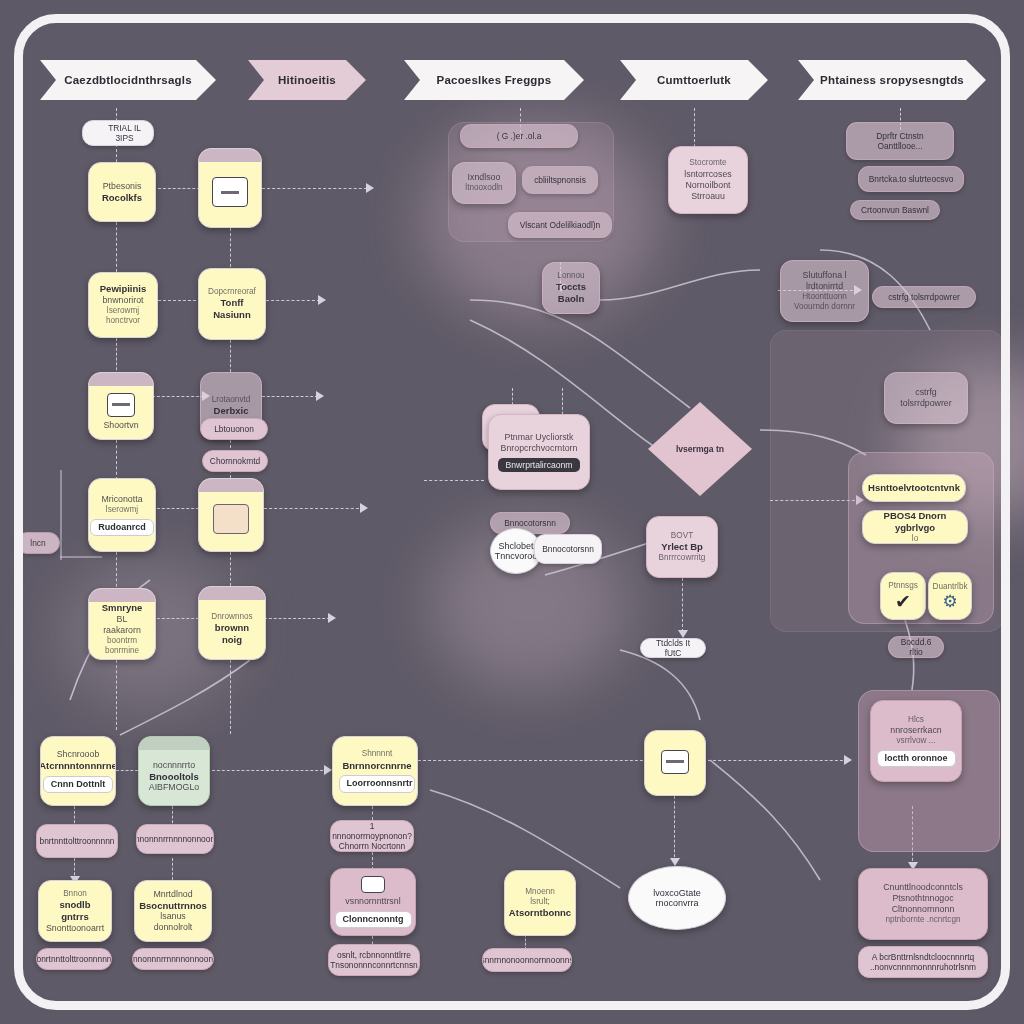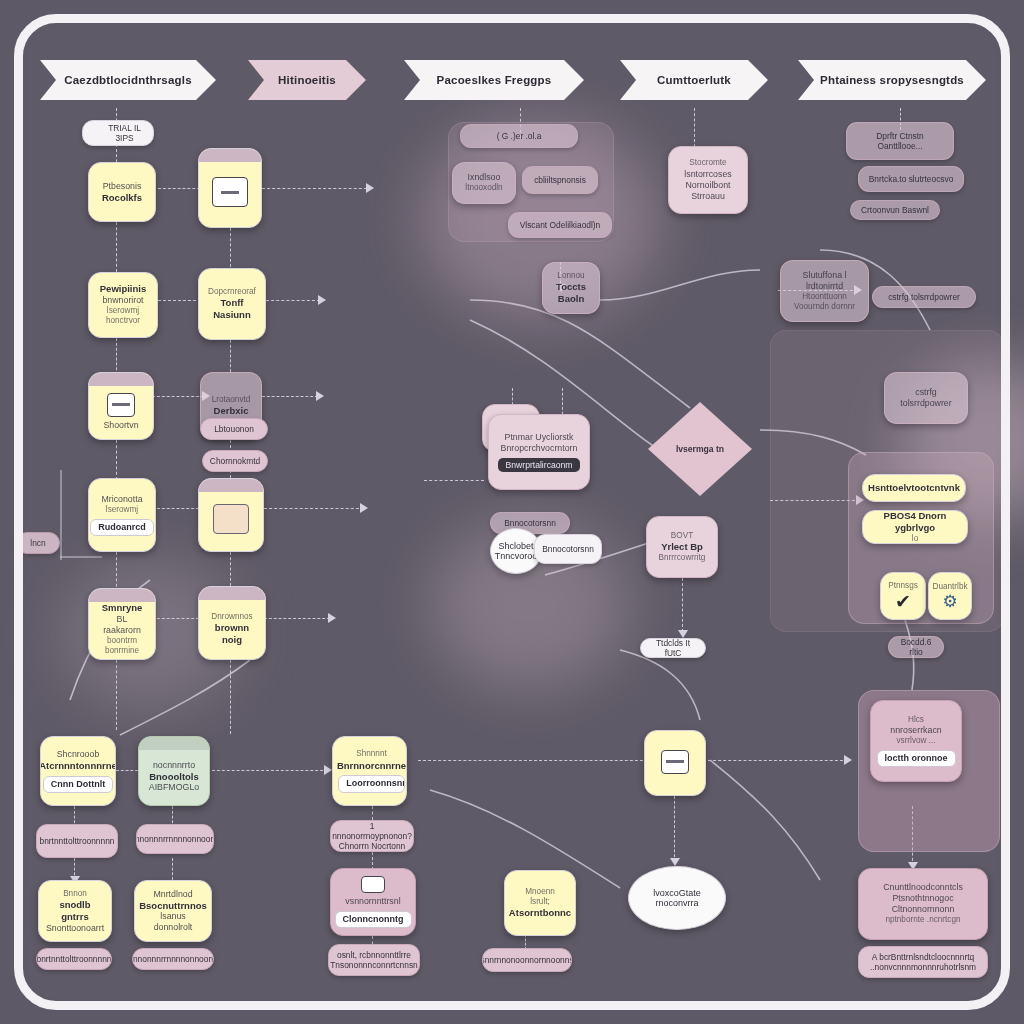--- a/index.html
+++ b/index.html
@@ -497,21 +497,21 @@
     <span class="cap txt">Cnnn Dottnlt</span>
   </div>
 
   <div class="node white hasstrip" style="left:138px;top:736px;width:72px;height:70px;background:#d7e6d5;border-color:#b4cbb2;">
     <div class="strip" style="background:#c0cfbf;"></div>
     <span class="txt t2">nocnnnrrto</span>
     <span class="txt t1">Bnoooltols</span>
     <span class="txt t2">AIBFMOGLo</span>
   </div>
 
-  <div class="node white" style="left:332px;top:736px;width:75px;height:70px;padding-left:12px;">
+  <div class="node white" style="left:332px;top:736px;width:86px;height:70px;padding-left:12px;">
     <span class="txt t3">Shnnnnt</span>
     <span class="txt t1">Bnrnnorcnnrne</span>
     <span class="cap txt">Loorroonnsnrtr</span>
   </div>
 
   <div class="pill pink" style="left:36px;top:824px;width:82px;height:34px;flex-direction:column;">
     <span class="txt">bnrtnnttolttroonnnnn</span>
   </div>
 
   <div class="pill pink" style="left:136px;top:824px;width:78px;height:30px;">

